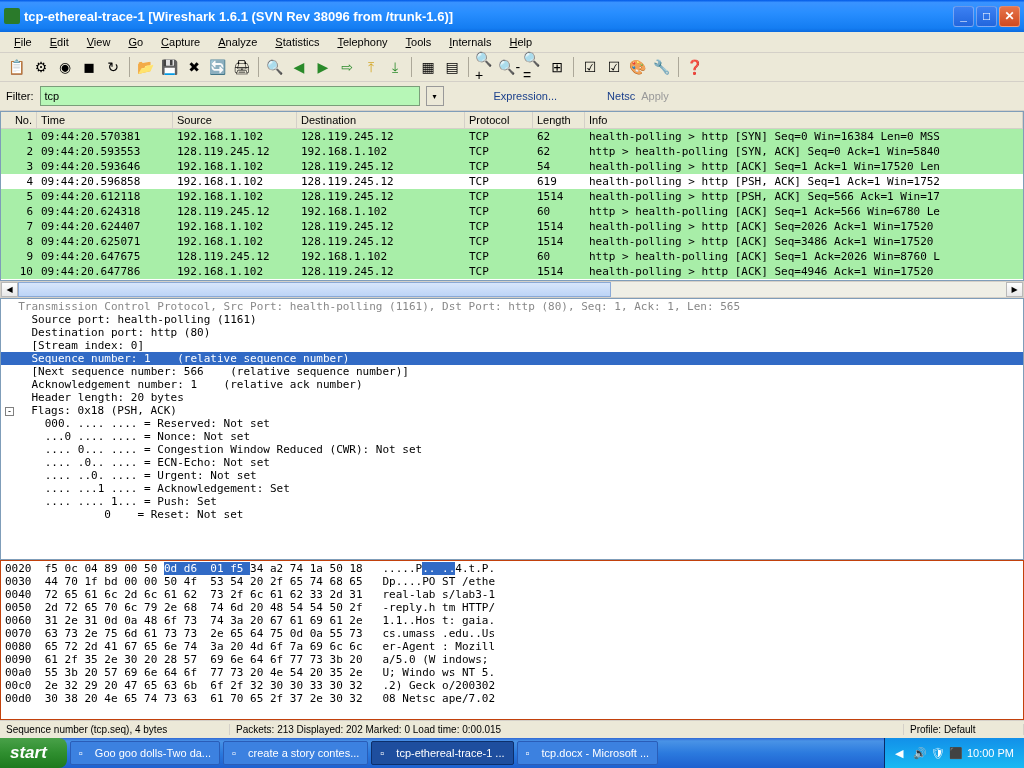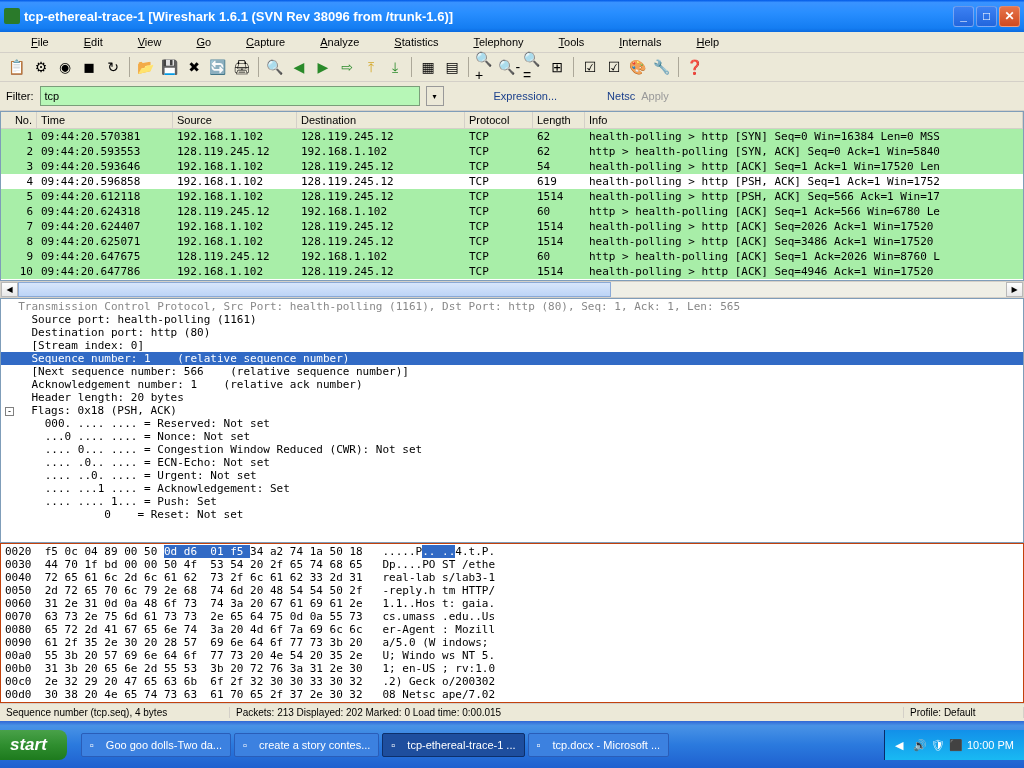--- a/index.html
+++ b/index.html
@@ -5,21 +5,21 @@
 * { margin: 0; padding: 0; box-sizing: border-box; }
 body { font-family: Tahoma, sans-serif; font-size: 11px; width: 1024px; height: 768px; overflow: hidden; background: #ece9d8; display: flex; flex-direction: column; }
 .titlebar { background: linear-gradient(to bottom, #0058e6 0%, #3a93ff 8%, #288eff 40%, #147df2 88%, #0b6be0 100%); height: 30px; display: flex; align-items: center; padding: 16px 4px; color: white; font-weight: bold; font-size: 13px; }
 .titlebar .icon { width: 16px; height: 16px; background: #2a7a2a; margin-right: 4px; border-radius: 2px; }
 .titlebar .title { flex: 1; white-space: nowrap; overflow: hidden; }
 .winbtns { display: flex; gap: 2px; }
 .winbtn { width: 21px; height: 21px; border-radius: 3px; display: flex; align-items: center; justify-content: center; color: white; font-weight: bold; font-size: 12px; border: 1px solid #fff5; }
 .winbtn.min, .winbtn.max { background: linear-gradient(to bottom, #3c81f3, #2266dd); }
 .winbtn.close { background: linear-gradient(to bottom, #e6734a, #d04a1e); }
 .menubar { background: #ece9d8; padding: 2px 6px; display: flex; gap: 2px; border-bottom: 1px solid #d4d0c8; }
-.menubar span { padding: 2px 8px; cursor: default; margin-left: 17px; }
+.menubar span { padding: 2px 8px; cursor: default; }
 .menubar span u { text-decoration: underline; }
 .toolbar { background: #ece9d8; padding: 3px 6px; display: flex; align-items: center; gap: 2px; border-bottom: 1px solid #d4d0c8; }
 .tbicon { width: 22px; height: 22px; display: inline-flex; align-items: center; justify-content: center; background: #ece9d8; border: 1px solid transparent; border-radius: 2px; font-size: 14px; }
 .tbsep { width: 1px; height: 20px; background: #aca899; margin: 0 3px; }
 .filterbar { background: #ece9d8; padding: 4px 6px; display: flex; align-items: center; gap: 6px; border-bottom: 1px solid #d4d0c8; }
 .filterbar .lbl { font-size: 11px; }
 .filterbar .fin { flex: 0 0 380px; background: #b7f7b7; border: 1px solid #7a9e7a; padding: 2px 4px; height: 20px; display: flex; align-items: center; }
 .filterbar .fdd { width: 18px; height: 20px; border: 1px solid #999; background: #ece9d8; display: flex; align-items: center; justify-content: center; font-size: 8px; }
 .filterbar .flink { color: #1a3f8b; cursor: default; margin-left: 44px; }
 .filterbar .fgray { color: #999; }
@@ -44,21 +44,21 @@
 .hscroll .thumb { position: absolute; left: 0; top: 0; bottom: 0; width: 60%; background: linear-gradient(to bottom,#d8e6fb,#bcd4f6); border: 1px solid #8aa9d6; }
 .details { flex: 1; background: white; border: 1px solid #7f9db9; font-family: 'Lucida Console', monospace; font-size: 11px; overflow: hidden; padding: 1px 0; }
 .details .ln { white-space: pre; padding: 0 4px; }
 .details .sel { background: #316ac5; color: white; }
 .details .exp { display: inline-block; width: 9px; height: 9px; border: 1px solid #808080; text-align: center; line-height: 7px; font-size: 9px; margin-right: 4px; font-family: sans-serif; }
 .hexpane { flex: 0 0 160px; background: white; border: 1px solid #c2410c; font-family: 'Lucida Console', monospace; font-size: 11px; overflow: hidden; padding: 1px 4px; }
 .hexpane .ln { white-space: pre; }
 .hexpane .hl { background: #316ac5; color: white; }
 .statusbar { background: #ece9d8; border-top: 1px solid #d4d0c8; display: flex; font-size: 10px; height: 18px; align-items: center; }
 .statusbar div { padding: 0 6px; border-right: 1px solid #d4d0c8; }
-.taskbar { height: 47px; background: linear-gradient(to bottom, #3168d5 0%, #4993e6 10%, #2b7ade 50%, #1e60cf 100%); display: flex; align-items: center; color: white; font-size: 11px; gap: 11px; }
+.taskbar { height: 30px; background: linear-gradient(to bottom, #3168d5 0%, #4993e6 10%, #2b7ade 50%, #1e60cf 100%); display: flex; align-items: center; color: white; font-size: 11px; }
 .startbtn { height: 30px; background: linear-gradient(to bottom, #49a149 0%, #2f8e2f 50%, #1d7a1d 100%); padding: 0 20px 0 10px; display: flex; align-items: center; font-weight: bold; font-style: italic; font-size: 17px; border-radius: 0 8px 8px 0; font-family: 'Franklin Gothic Medium', Tahoma, sans-serif; }
 .taskbtn { background: #3c81e0; border: 1px solid #2a5db8; border-radius: 2px; padding: 3px 8px; margin-left: 3px; height: 24px; display: flex; align-items: center; gap: 4px; max-width: 160px; overflow: hidden; white-space: nowrap; font-size: 11px; }
 .taskbtn.active { background: #1e4e9e; border: 1px solid #0d2f6b; }
 .tray { margin-left: auto; background: linear-gradient(to bottom, #1290e9, #19b9f3); height: 30px; display: flex; align-items: center; padding: 0 10px; gap: 6px; font-size: 11px; border-left: 1px solid #092b68; }
 .tico { width: 12px; height: 12px; display: inline-block; }
 </style>
 </head>
 <body>
 
 <div class="titlebar">
@@ -266,21 +266,20 @@
 <div class="hexpane" id="hexpane">
     <div class="ln">0020  f5 0c 04 89 00 50 <span class="hl">0d d6  01 f5 </span>34 a2 74 1a 50 18   .....P<span class="hl">.. ..</span>4.t.P.</div>
     <div class="ln">0030  44 70 1f bd 00 00 50 4f  53 54 20 2f 65 74 68 65   Dp....PO ST /ethe</div>
     <div class="ln">0040  72 65 61 6c 2d 6c 61 62  73 2f 6c 61 62 33 2d 31   real-lab s/lab3-1</div>
     <div class="ln">0050  2d 72 65 70 6c 79 2e 68  74 6d 20 48 54 54 50 2f   -reply.h tm HTTP/</div>
     <div class="ln">0060  31 2e 31 0d 0a 48 6f 73  74 3a 20 67 61 69 61 2e   1.1..Hos t: gaia.</div>
     <div class="ln">0070  63 73 2e 75 6d 61 73 73  2e 65 64 75 0d 0a 55 73   cs.umass .edu..Us</div>
     <div class="ln">0080  65 72 2d 41 67 65 6e 74  3a 20 4d 6f 7a 69 6c 6c   er-Agent : Mozill</div>
     <div class="ln">0090  61 2f 35 2e 30 20 28 57  69 6e 64 6f 77 73 3b 20   a/5.0 (W indows; </div>
     <div class="ln">00a0  55 3b 20 57 69 6e 64 6f  77 73 20 4e 54 20 35 2e   U; Windo ws NT 5.</div>
-    <div class="ln">00b0  31 3b 20 65 6e 2d 55 53  3b 20 72 76 3a 31 2e 30   1; en-US ; rv:1.0</div>
     <div class="ln">00c0  2e 32 29 20 47 65 63 6b  6f 2f 32 30 30 33 30 32   .2) Geck o/200302</div>
     <div class="ln">00d0  30 38 20 4e 65 74 73 63  61 70 65 2f 37 2e 30 32   08 Netsc ape/7.02</div>
   </div>
 
 <div class="statusbar">
   <div style="flex:0 0 230px">Sequence number (tcp.seq), 4 bytes</div>
   <div style="flex:1">Packets: 213 Displayed: 202 Marked: 0 Load time: 0:00.015</div>
   <div style="flex:0 0 120px">Profile: Default</div>
 </div>
 

